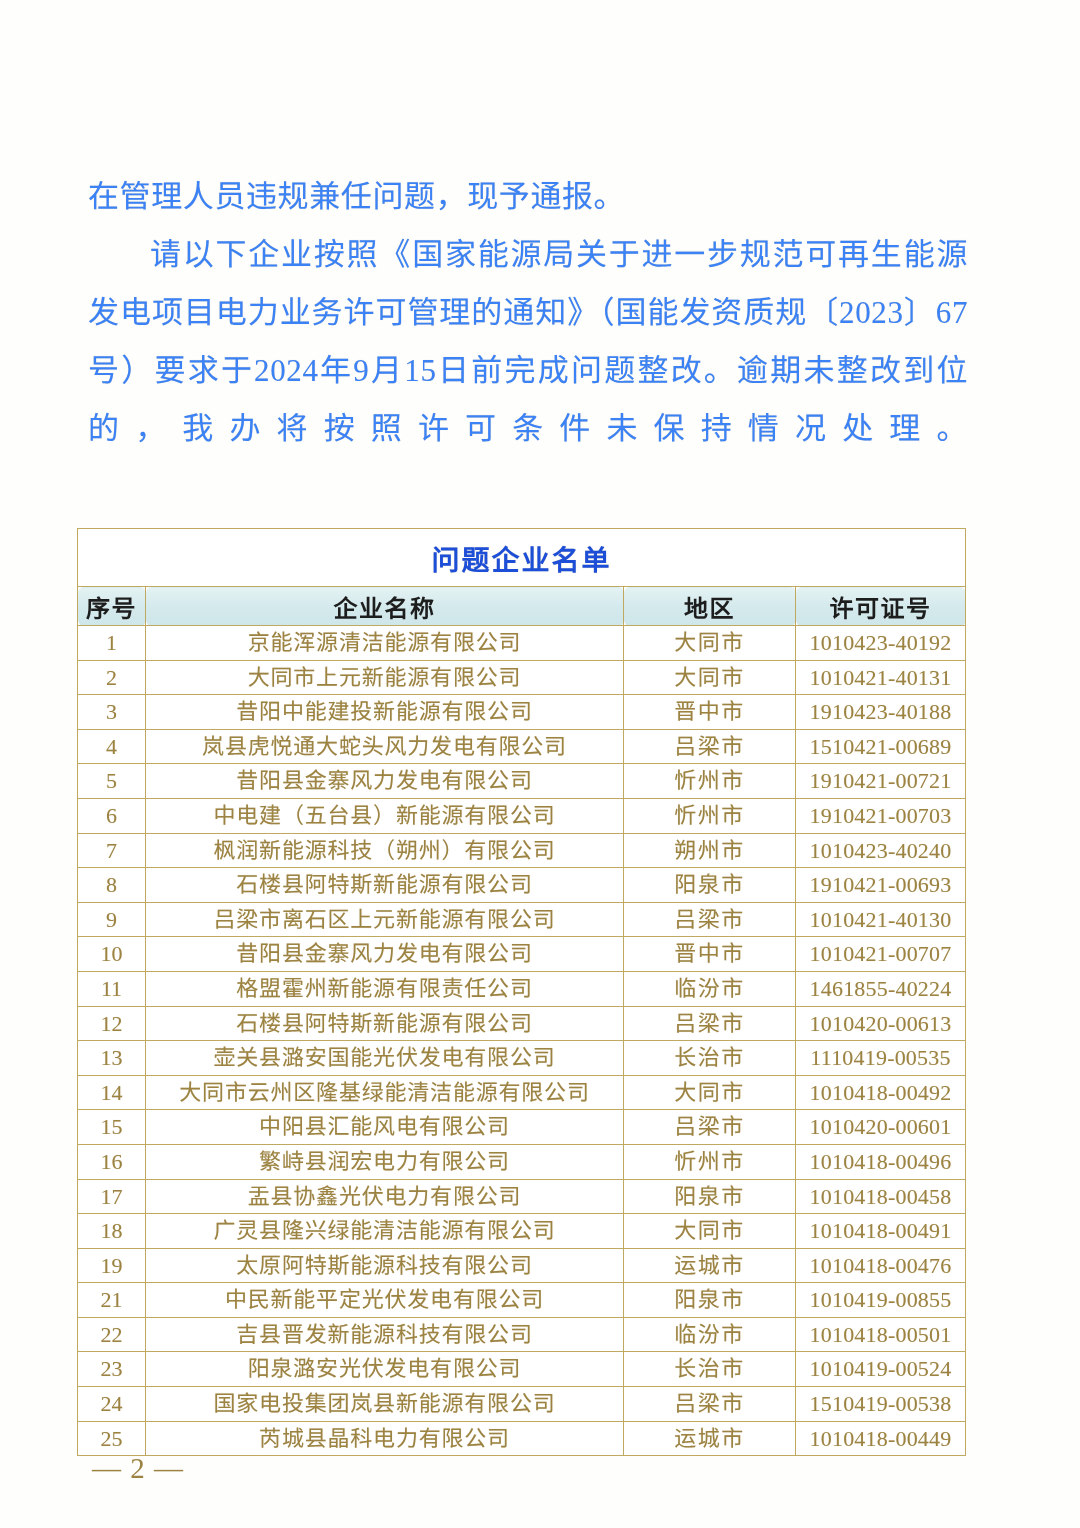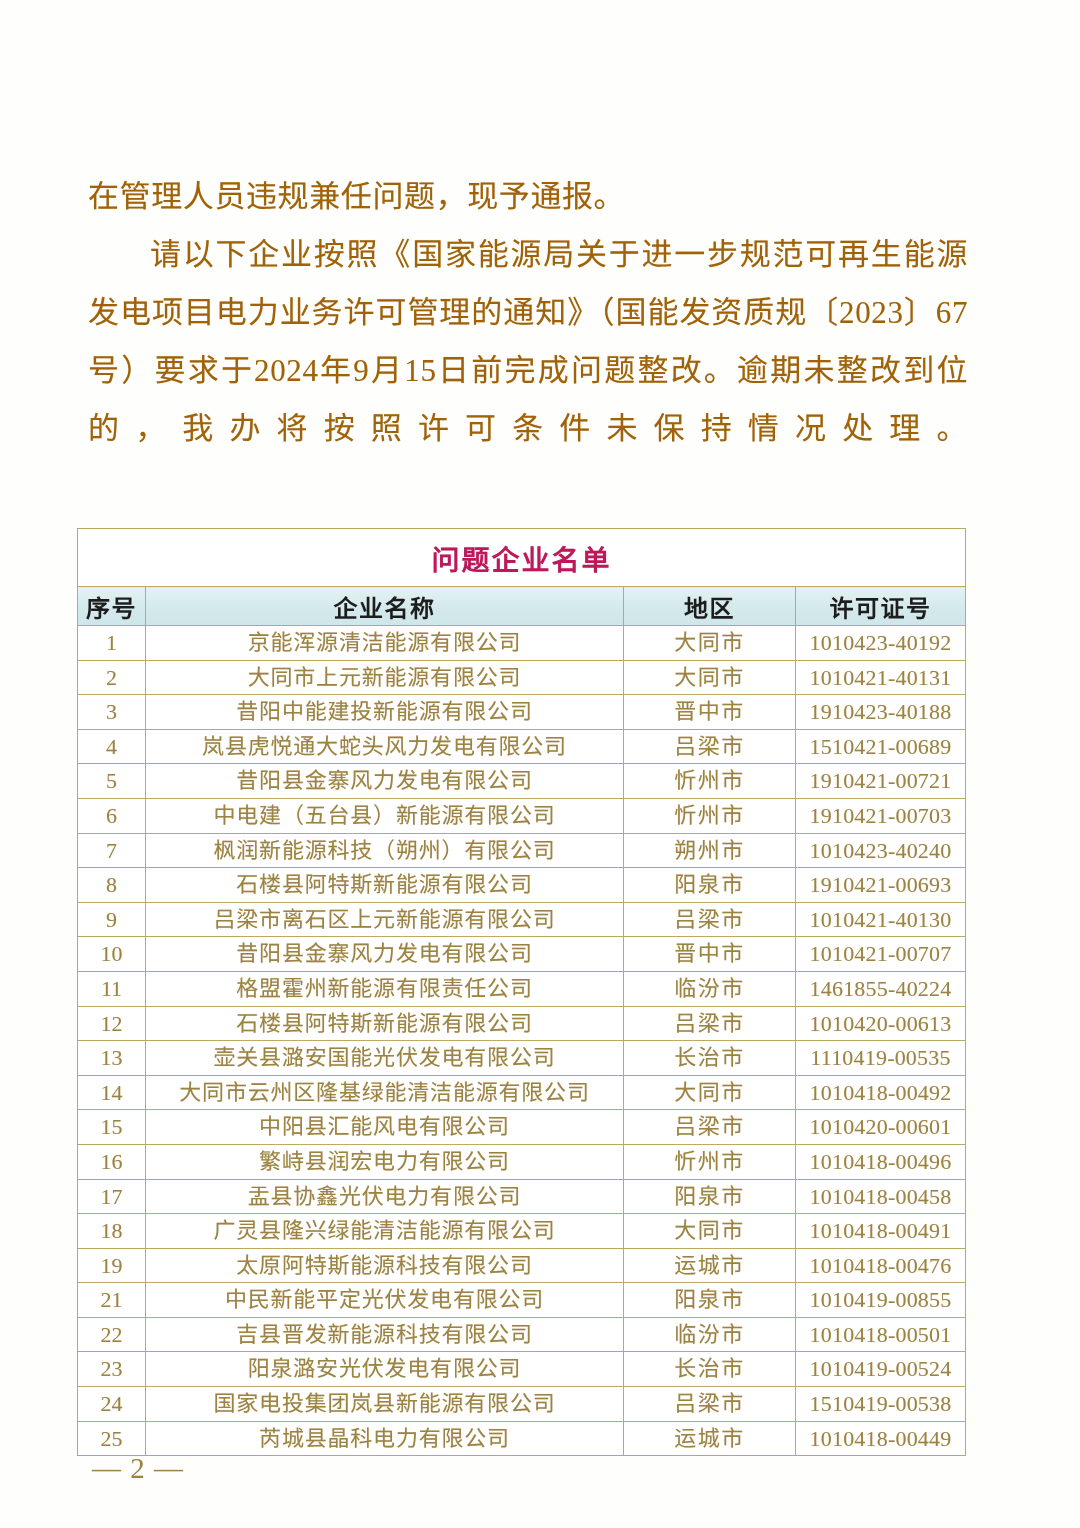--- a/index.html
+++ b/index.html
@@ -24,21 +24,21 @@
   
   .body-text {
     position: absolute;
     left: 88px;
     top: 168px;
     width: 880px;
   }
   .para {
     font-size: 31px;
     line-height: 58px;
-    color: #a16207;
+    color: #3b82f6;
     letter-spacing: 0.6px;
     text-align: justify;
     text-justify: inter-ideograph;
     margin: 0;
     font-weight: 500;
     text-shadow: 0 0 1px rgba(168,144,76,0.35);
   }
   .para.indent { text-indent: 62px; }
   .para.just-all { text-align: justify; }
   .para.just-all::after {
@@ -70,31 +70,32 @@
   .col-seq   { width: 68px; }
   .col-name  { width: 478px; }
   .col-area  { width: 172px; }
   .col-lic   { width: 170px; }
 
   tr.title-row td {
     height: 55px;
     font-size: 28px;
     font-weight: 700;
     letter-spacing: 2px;
-    color: #be185d;
+    color: #1d4ed8;
     background: #ffffff;
   }
   tr.head-row th {
     height: 36px;
     font-size: 24px;
     font-weight: 700;
     letter-spacing: 1.5px;
     color: #1d1d1d;
     background: linear-gradient(180deg, #e4f2f3 0%, #d3e9ec 55%, #cfe6ea 100%);
     text-shadow: none;
+    border-radius: 6px;
   }
   tr.data-row td {
     height: 31.6px;
     font-size: 22px;
     line-height: 31.6px;
     background: #ffffff;
     white-space: nowrap;
   }
   td.cell-seq { font-size: 21px; }
   td.cell-lic { font-size: 21.5px; letter-spacing: 0.2px; }

